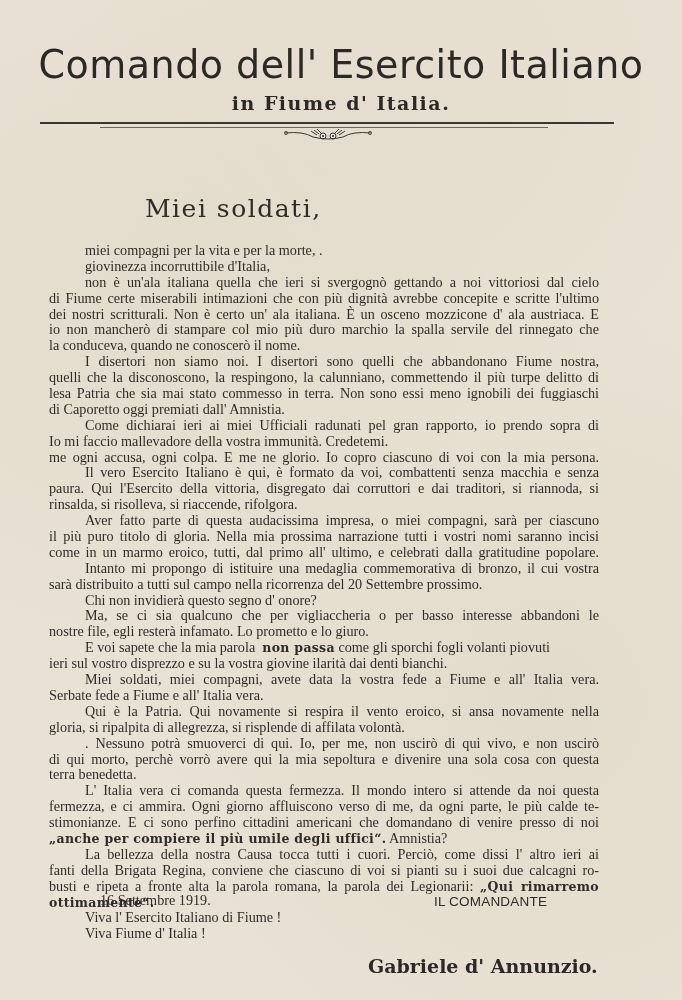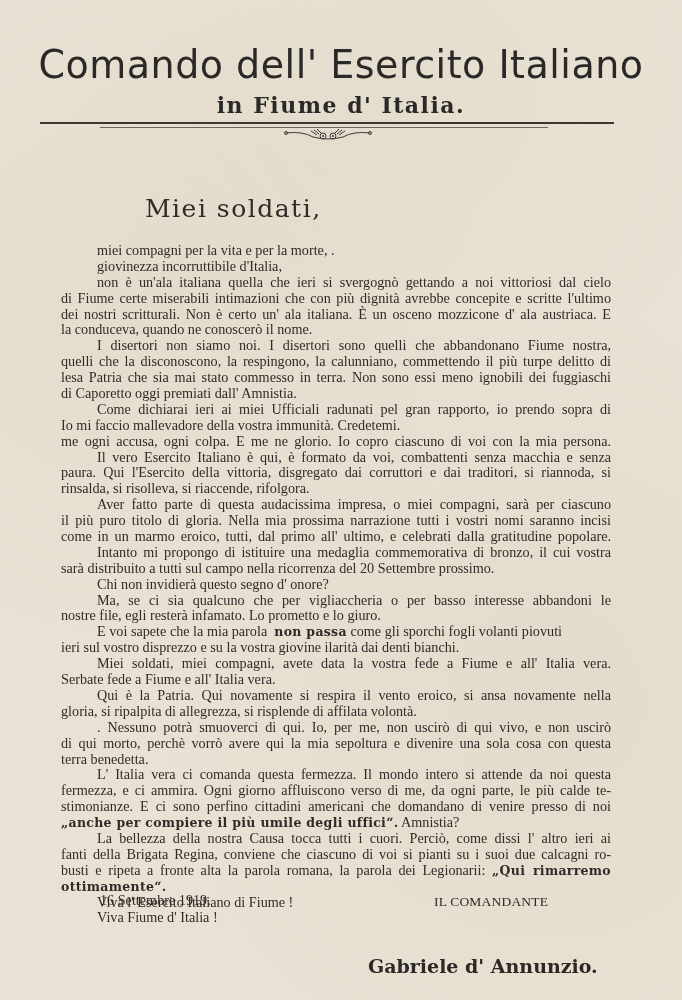--- a/index.html
+++ b/index.html
@@ -14,45 +14,45 @@
     position: relative;
   }
   .page { position: absolute; left: 0; top: 0; width: 682px; height: 840px; }
   .title {
     position: absolute; left: 0; width: 682px; top: 42px; text-align: center;
     font-family: "DejaVu Sans", sans-serif; font-size: 38px; letter-spacing: 0.5px;
     color: #2b2927; font-weight: normal; transform: scaleY(1.05);
   }
   .subtitle {
     position: absolute; left: 0; width: 682px; top: 92px; text-align: center;
-    font-family: "DejaVu Serif", serif; font-weight: bold; font-size: 22px;
+    font-family: "DejaVu Serif", serif; font-weight: bold; font-size: 19px;
     letter-spacing: 1.5px; color: #2b2927;
   }
   .rule1 { position: absolute; left: 40px; top: 122px; width: 574px; height: 2px; background: #3a3633; }
   .rule2 { position: absolute; left: 100px; top: 127px; width: 448px; height: 1px; background: #6a655f; }
   .ornament { position: absolute; left: 283px; top: 127px; width: 90px; height: 16px; }
   .greeting {
     position: absolute; left: 145px; top: 194px;
     font-family: "DejaVu Serif", serif; font-size: 25px; letter-spacing: 1.5px; color: #2f2b27;
   }
   .body {
-    position: absolute; left: 61px; top: 243px; width: 550px;
+    position: absolute; left: 49px; top: 243px; width: 550px;
     font-family: "Liberation Serif", serif; font-size: 14.2px; line-height: 15.9px; color: #2f2b28;
   }
   .ln { display: block; white-space: nowrap; text-align: justify; text-align-last: justify; height: 15.9px; }
   .ln.end { text-align-last: left; }
   .ln.ind { padding-left: 36px; }
   .b { font-family: "DejaVu Serif", serif; font-weight: bold; font-size: 12.5px; letter-spacing: 0.3px; }
   .date {
     position: absolute; left: 100px; top: 892px;
     font-family: "Liberation Serif", serif; font-size: 14.2px; color: #2f2b28;
   }
   .cmd {
     position: absolute; left: 434px; top: 894px;
-    font-family: Liberation Serif, serif; font-size: 13.5px; color: #2f2b28; letter-spacing: 0.2px;
+    font-family: Liberation Sans, sans-serif; font-size: 13.5px; color: #2f2b28; letter-spacing: 0.2px;
   }
   .sig {
     position: absolute; left: 368px; top: 922px;
     font-family: "DejaVu Serif", serif; font-weight: bold; font-size: 19px; color: #2b2825; margin-top: 33px;
   }
 </style>
 </head>
 <body>
 
 <div class="page">
@@ -72,20 +72,21 @@
   </svg>
 
   <div class="greeting">Miei soldati,</div>
 
   <div class="body">
     <span class="ln end" style="padding-left:36px">miei compagni per la vita e per la morte, .</span>
     <span class="ln end" style="padding-left:36px">giovinezza incorruttibile d'Italia,</span>
     <span class="ln ind">non è un'ala italiana quella che ieri si svergognò gettando a noi vittoriosi dal cielo</span>
     <span class="ln">di Fiume certe miserabili intimazioni che con più dignità avrebbe concepite e scritte l'ultimo</span>
     <span class="ln">dei nostri scritturali. Non è certo un' ala italiana. È un osceno mozzicone d' ala austriaca. E</span>
+    <span class="ln">io non mancherò di stampare col mio più duro marchio la spalla servile del rinnegato che</span>
     <span class="ln end">la conduceva, quando ne conoscerò il nome.</span>
     <span class="ln ind">I disertori non siamo noi. I disertori sono quelli che abbandonano Fiume nostra,</span>
     <span class="ln">quelli che la disconoscono, la respingono, la calunniano, commettendo il più turpe delitto di</span>
     <span class="ln">lesa Patria che sia mai stato commesso in terra. Non sono essi meno ignobili dei fuggiaschi</span>
     <span class="ln end">di Caporetto oggi premiati dall' Amnistia.</span>
     <span class="ln ind">Come dichiarai ieri ai miei Ufficiali radunati pel gran rapporto, io prendo sopra di</span>
     <span class="ln end">Io mi faccio mallevadore della vostra immunità. Credetemi.</span>
     <span class="ln">me ogni accusa, ogni colpa. E me ne glorio. Io copro ciascuno di voi con la mia persona.</span>
     <span class="ln ind">Il vero Esercito Italiano è qui, è formato da voi, combattenti senza macchia e senza</span>
     <span class="ln">paura. Qui l'Esercito della vittoria, disgregato dai corruttori e dai traditori, si riannoda, si</span>

